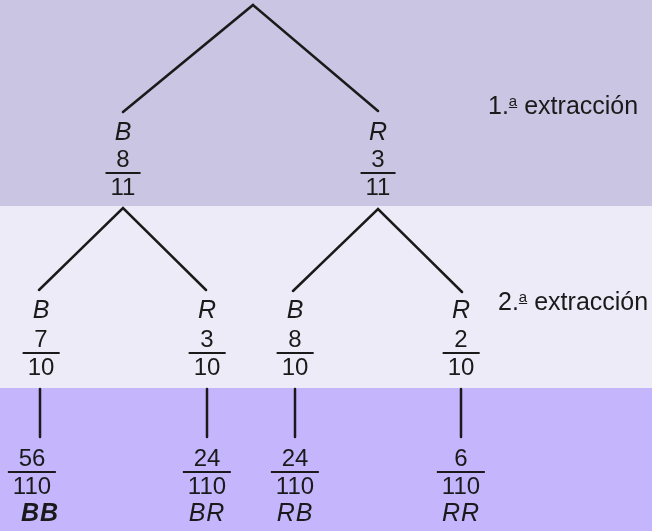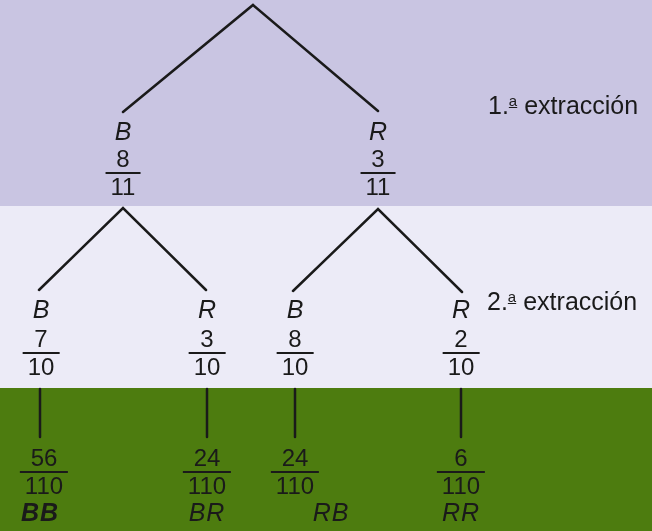--- a/index.html
+++ b/index.html
@@ -1,21 +1,21 @@
 <!DOCTYPE html>
 <html><head>
 <meta charset="utf-8">
 <style>
   html, body { margin: 0; padding: 0; background: #ffffff; }
   .canvas {
     position: relative;
     width: 652px;
     height: 531px;
     overflow: hidden;
-    background: #4d7c0f;
+    background: #c4b5fd;
     font-family: "Liberation Sans", sans-serif;
     color: #1a1a1a;
   }
   .band { position: absolute; left: 0; width: 100%; }
   .band1 { top: 0; height: 206px; background: #c9c5e2; }
   .band2 { top: 206px; height: 182px; background: #ecebf7; }
   svg.lines { position: absolute; left: 0; top: 0; }
   .node-letter {
     position: absolute;
     transform: translateX(-50%);
@@ -73,21 +73,21 @@
     <path d="M293,291 L378,209 L462,292" fill="none" stroke="#1a1a1a" stroke-width="2.5" stroke-linecap="round"></path>
     <line x1="40" y1="389" x2="40" y2="437" stroke="#1a1a1a" stroke-width="2.5" stroke-linecap="round"></line>
     <line x1="207" y1="389" x2="207" y2="437" stroke="#1a1a1a" stroke-width="2.5" stroke-linecap="round"></line>
     <line x1="295" y1="389" x2="295" y2="437" stroke="#1a1a1a" stroke-width="2.5" stroke-linecap="round"></line>
     <line x1="461" y1="389" x2="461" y2="437" stroke="#1a1a1a" stroke-width="2.5" stroke-linecap="round"></line>
   </svg>
 
   <div class="stage-label" style="left:488px; top:86px;">
     <span>1.</span><span class="ord">a</span><span class="word">extracción</span>
   </div>
-  <div class="stage-label" style="left:487px; top:282px;">
+  <div class="stage-label" style="left:498px; top:282px;">
     <span>2.</span><span class="ord">a</span><span class="word">extracción</span>
   </div>
 
   <div class="node-letter" style="left:123px; top:119px;">B</div>
   <div class="frac" style="left:123px; top:146px;">
     <span class="num">8</span>
     <span class="den">11</span>
   </div>
   <div class="node-letter" style="left:378px; top:119px;">R</div>
   <div class="frac" style="left:378px; top:146px;">
@@ -109,37 +109,37 @@
   <div class="frac" style="left:295px; top:326px;">
     <span class="num">8</span>
     <span class="den">10</span>
   </div>
   <div class="node-letter" style="left:461px; top:297px;">R</div>
   <div class="frac" style="left:461px; top:326px;">
     <span class="num">2</span>
     <span class="den">10</span>
   </div>
 
-  <div class="frac" style="left:44px; top:445px;">
+  <div class="frac" style="left:32px; top:445px;">
     <span class="num">56</span>
     <span class="den">110</span>
   </div>
   <div class="outcome-label" style="left:40px; top:500px;font-weight:bold;">BB</div>
 
   <div class="frac" style="left:207px; top:445px;">
     <span class="num">24</span>
     <span class="den">110</span>
   </div>
   <div class="outcome-label" style="left:207px; top:500px;">BR</div>
 
   <div class="frac" style="left:295px; top:445px;">
     <span class="num">24</span>
     <span class="den">110</span>
   </div>
-  <div class="outcome-label" style="left:295px; top:500px;margin-left:36px;">RB</div>
+  <div class="outcome-label" style="left:295px; top:500px;">RB</div>
 
   <div class="frac" style="left:461px; top:445px;">
     <span class="num">6</span>
     <span class="den">110</span>
   </div>
   <div class="outcome-label" style="left:461px; top:500px;text-align:right;">RR</div>
 
 </div>
 
 </body></html>

